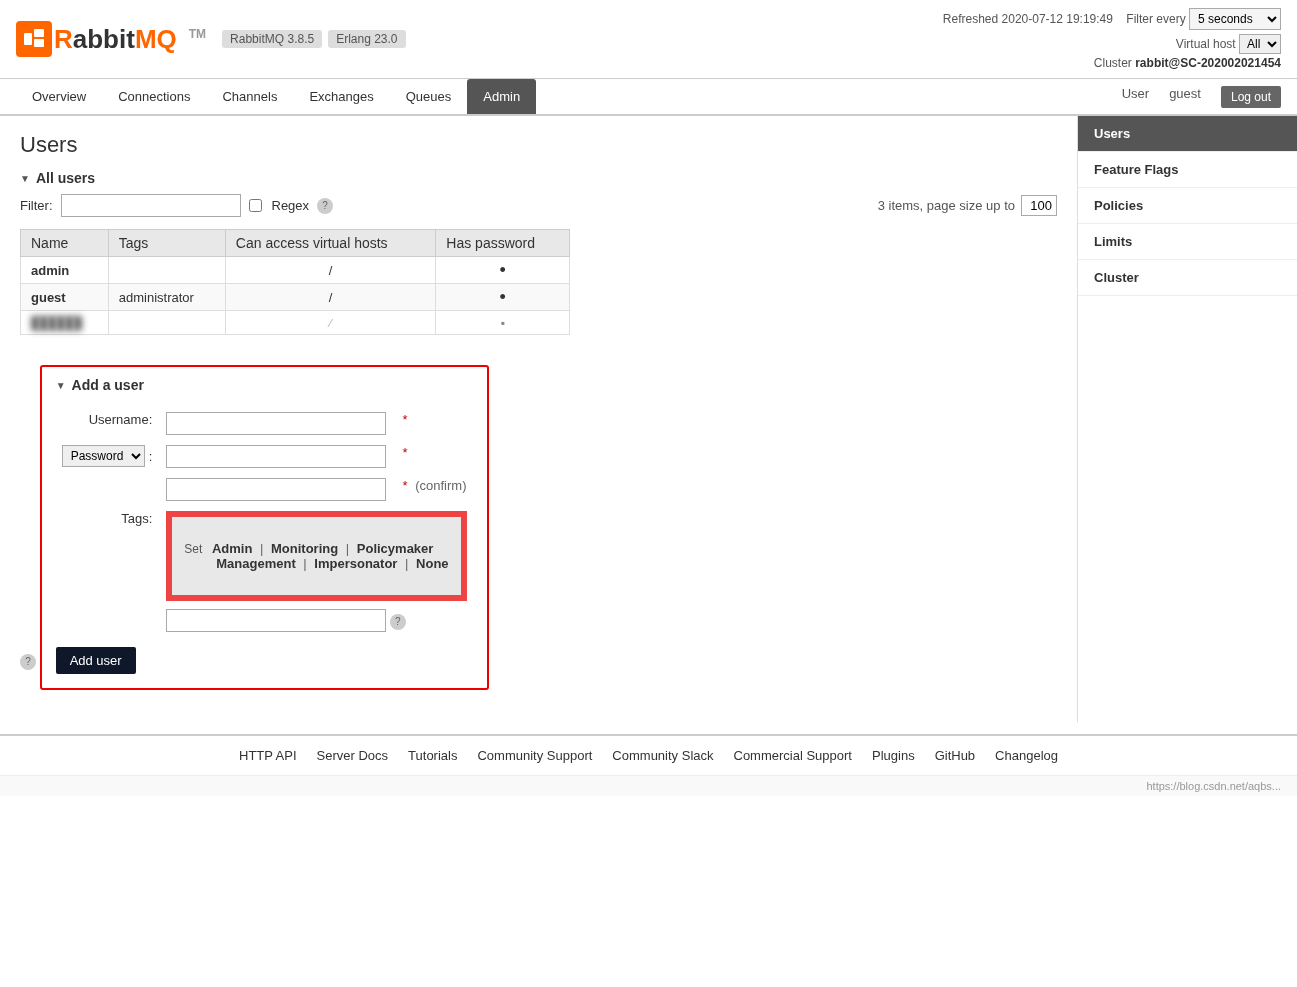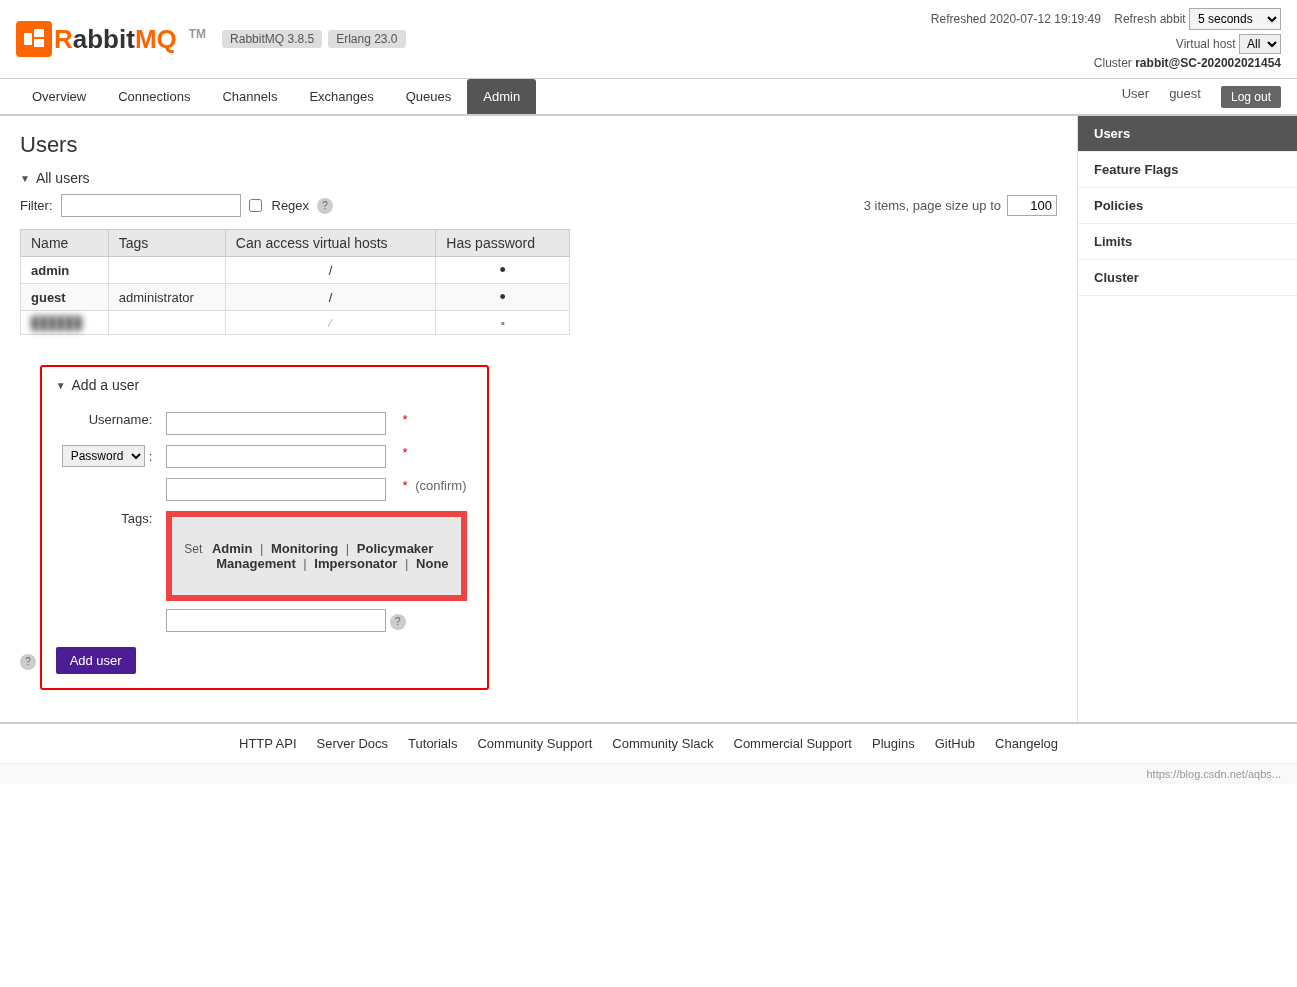--- a/index.html
+++ b/index.html
@@ -34,21 +34,21 @@
 
     
     .sidebar-item { display: block; padding: 10px 16px; font-size: 13px; font-weight: bold; color: #333; cursor: pointer; border-bottom: 1px solid #eee; }
     .sidebar-item.active { background: #555; color: #fff; }
 
     
     #page-title { font-size: 22px; font-weight: normal; color: #333; margin-bottom: 12px; }
 
     
     .section-header { display: flex; align-items: center; gap: 6px; margin-bottom: 8px; cursor: pointer; }
-    .section-header-label { font-size: 14px; font-weight: normal; color: #333; }
+    .section-header-label { font-size: 14px; font-weight: bold; color: #333; }
     .triangle { font-size: 10px; color: #555; }
 
     
     .filter-row { display: flex; align-items: center; gap: 8px; margin-bottom: 12px; }
     .filter-row label { font-size: 13px; }
     .filter-row input[type=text] { border: 1px solid #aaa; padding: 3px 6px; font-size: 13px; width: 180px; }
     .filter-row input[type=checkbox] { margin-right: 2px; }
     .help-icon { width: 16px; height: 16px; background: #ccc; border-radius: 50%; display: inline-flex; align-items: center; justify-content: center; font-size: 10px; color: #666; cursor: pointer; }
     .items-info { margin-left: auto; font-size: 13px; color: #555; display: flex; align-items: center; gap: 6px; }
     .items-info input { border: 1px solid #aaa; padding: 2px 4px; width: 50px; text-align: right; font-size: 13px; }
@@ -79,24 +79,24 @@
     .password-label-wrap select { font-size: 12px; border: 1px solid #aaa; padding: 2px 4px; }
 
     
     .tags-box { background: #e8e8e8; border: 6px solid #ef4444; padding: 24px 12px; display: inline-block; margin-bottom: 4px; }
     .tags-box .set-label { font-size: 12px; color: #555; margin-right: 6px; }
     .tag-link { font-weight: bold; font-size: 13px; color: #333; cursor: pointer; text-decoration: none; }
     .tag-sep { color: #666; margin: 0 4px; }
     .tags-input { border: 1px solid #aaa; padding: 3px 6px; font-size: 13px; width: 220px; margin-top: 4px; }
 
     
-    #add-user-btn { background: #4c1d95; color: #fff; border: none; padding: 6px 14px; font-size: 13px; cursor: pointer; border-radius: 2px; margin-top: 10px; }
-
-    
-    #footer { border-top: 2px solid #ccc; padding: 12px 12px; display: flex; gap: 20px; flex-wrap: wrap; justify-content: center; }
+    #add-user-btn { background: #0f172a; color: #fff; border: none; padding: 6px 14px; font-size: 13px; cursor: pointer; border-radius: 2px; margin-top: 10px; }
+
+    
+    #footer { border-top: 2px solid #ccc; padding: 12px 12px; display: flex; gap: 20px; flex-wrap: wrap; justify-content: center; margin-top: 12px; }
     .footer-link { font-size: 13px; color: #333; text-decoration: none; cursor: pointer; }
 
     #bottom-bar { text-align: right; padding: 4px 16px; font-size: 11px; color: #999; background: #f9f9f9; border-top: 1px solid #eee; }
   </style>
 </head>
 <body>
 
 <div id="header">
   <div id="logo">
     <div id="logo-icon">
@@ -110,21 +110,21 @@
       <span style="color:#f60;font-weight:bold;font-size:26px;">R</span><span style="font-weight:bold;font-size:26px;">abbit</span><span style="color:#f60;font-weight:bold;font-size:26px;">MQ</span><span id="logo-tm" style="font-size:12px;color:#999;vertical-align:super;margin-left:12px;">TM</span>
     </span>
     <span style="margin-left: 16px;"></span>
     <span class="version-badge">RabbitMQ 3.8.5</span>
     <span class="version-badge">Erlang 23.0</span>
   </div>
   <div id="header-right">
     <div id="refresh-info">
       <span>Refreshed 2020-07-12 19:19:49</span>
       &nbsp;&nbsp;
-      <span>Refresh abbit </span>
+      <span>Filter every </span>
       <select style="font-size:12px;padding:2px 4px;border:1px solid #aaa;background:#f5f5f5;">
         <option>5 seconds</option>
         <option>10 seconds</option>
         <option>30 seconds</option>
         <option>60 seconds</option>
         <option>Never</option>
       </select>
     </div>
     <div id="virtual-host-row">
       <span>Virtual host</span>
@@ -167,21 +167,21 @@
 
     
     <div class="filter-row">
       <label>Filter:</label>
       <input type="text" style="border: 1px solid rgb(170, 170, 170); padding: 3px 6px; font-size: 13px; width: 180px;">
       <input type="checkbox" style="">
       <label>Regex</label>
       <span class="help-icon">?</span>
       <div class="items-info">
         <span>3 items, page size up to</span>
-        <input type="text" value="100" style="border: 1px solid rgb(170, 170, 170); padding: 2px 4px; width: 50px; font-size: 13px;">
+        <input type="text" value="100" style="border: 1px solid rgb(170, 170, 170); padding: 2px 4px; width: 36px; font-size: 13px;">
       </div>
     </div>
 
     
     <table id="users-table">
       <thead>
         <tr>
           <th>Name</th>
           <th>Tags</th>
           <th>Can access virtual hosts</th>

